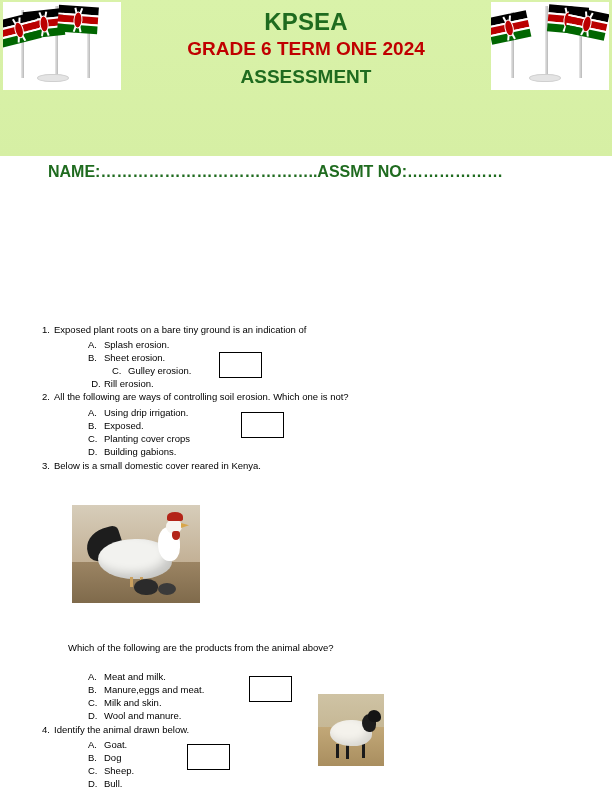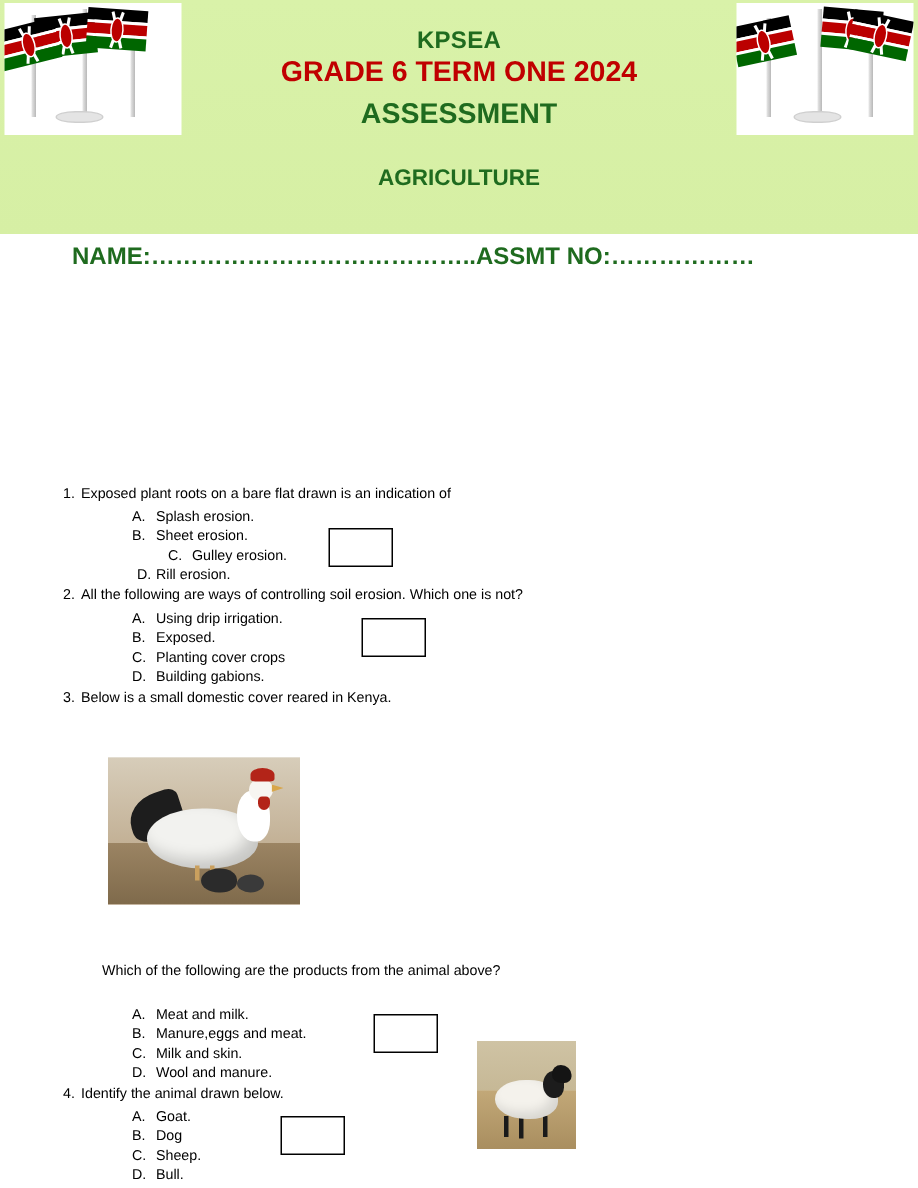--- a/index.html
+++ b/index.html
@@ -33,25 +33,25 @@
     width: 118px;
     height: 88px;
     overflow: hidden;
     background: #ffffff;
   }
   .flag-left { left: 3px; }
   .flag-right { right: 3px; }
 
   .title-main {
     position: absolute;
-    top: 19px;
+    top: 8px;
     left: 140px;
     width: 332px;
     text-align: center;
-    font-size: 16px;
+    font-size: 24px;
     font-weight: bold;
     color: #1f6b1f;
     letter-spacing: .2px;
   }
   .title-sub {
     position: absolute;
     top: 38px;
     left: 140px;
     width: 332px;
     text-align: center;
@@ -347,30 +347,29 @@
         <div class="spear"></div>
           <div class="spear2"></div>
           <div class="shield"></div>
       </div>
       <div class="base" style="left:38px; top:72px;"></div>
     </div>
 
     <div class="title-main">KPSEA</div>
     <div class="title-sub">GRADE 6 TERM ONE 2024</div>
     <div class="title-sub2">ASSESSMENT</div>
-    <div class="subject">AGRICULTURE</div>
     <div class="name-line">NAME:…………………………………..ASSMT NO:………………</div>
   </div>
 </div>
 
 <div class="content">
 
   <div>
     <div class="q-num" style="top:166px; left:30px;">1.</div>
-    <div class="q-text" style="top:166px; left:54px;">Exposed  plant roots on a bare flat drawn  is an indication of</div>
+    <div class="q-text" style="top:166px; left:54px;">Exposed  plant roots on a bare tiny ground  is an indication of</div>
     <div class="opt" style="top:181px;"><span class="opt-letter">A.</span><span>Splash erosion.</span></div>
     <div class="opt" style="top:194px;"><span class="opt-letter">B.</span><span>Sheet erosion.</span></div>
     <div class="opt" style="top:207px;margin-left:24px;"><span class="opt-letter">C.</span><span>Gulley erosion.</span></div>
     <div class="opt" style="top:220px;text-align:center;"><span class="opt-letter">D.</span><span>Rill erosion.</span></div>
     <div class="answer-box" style="left:219px; top:194px; width:43px; height:26px;"></div>
   </div>
 
   <div>
     <div class="q-num" style="top:233px; left:30px;">2.</div>
     <div class="q-text" style="top:233px; left:54px;">All the  following are ways of controlling soil erosion. Which one is not?</div>

